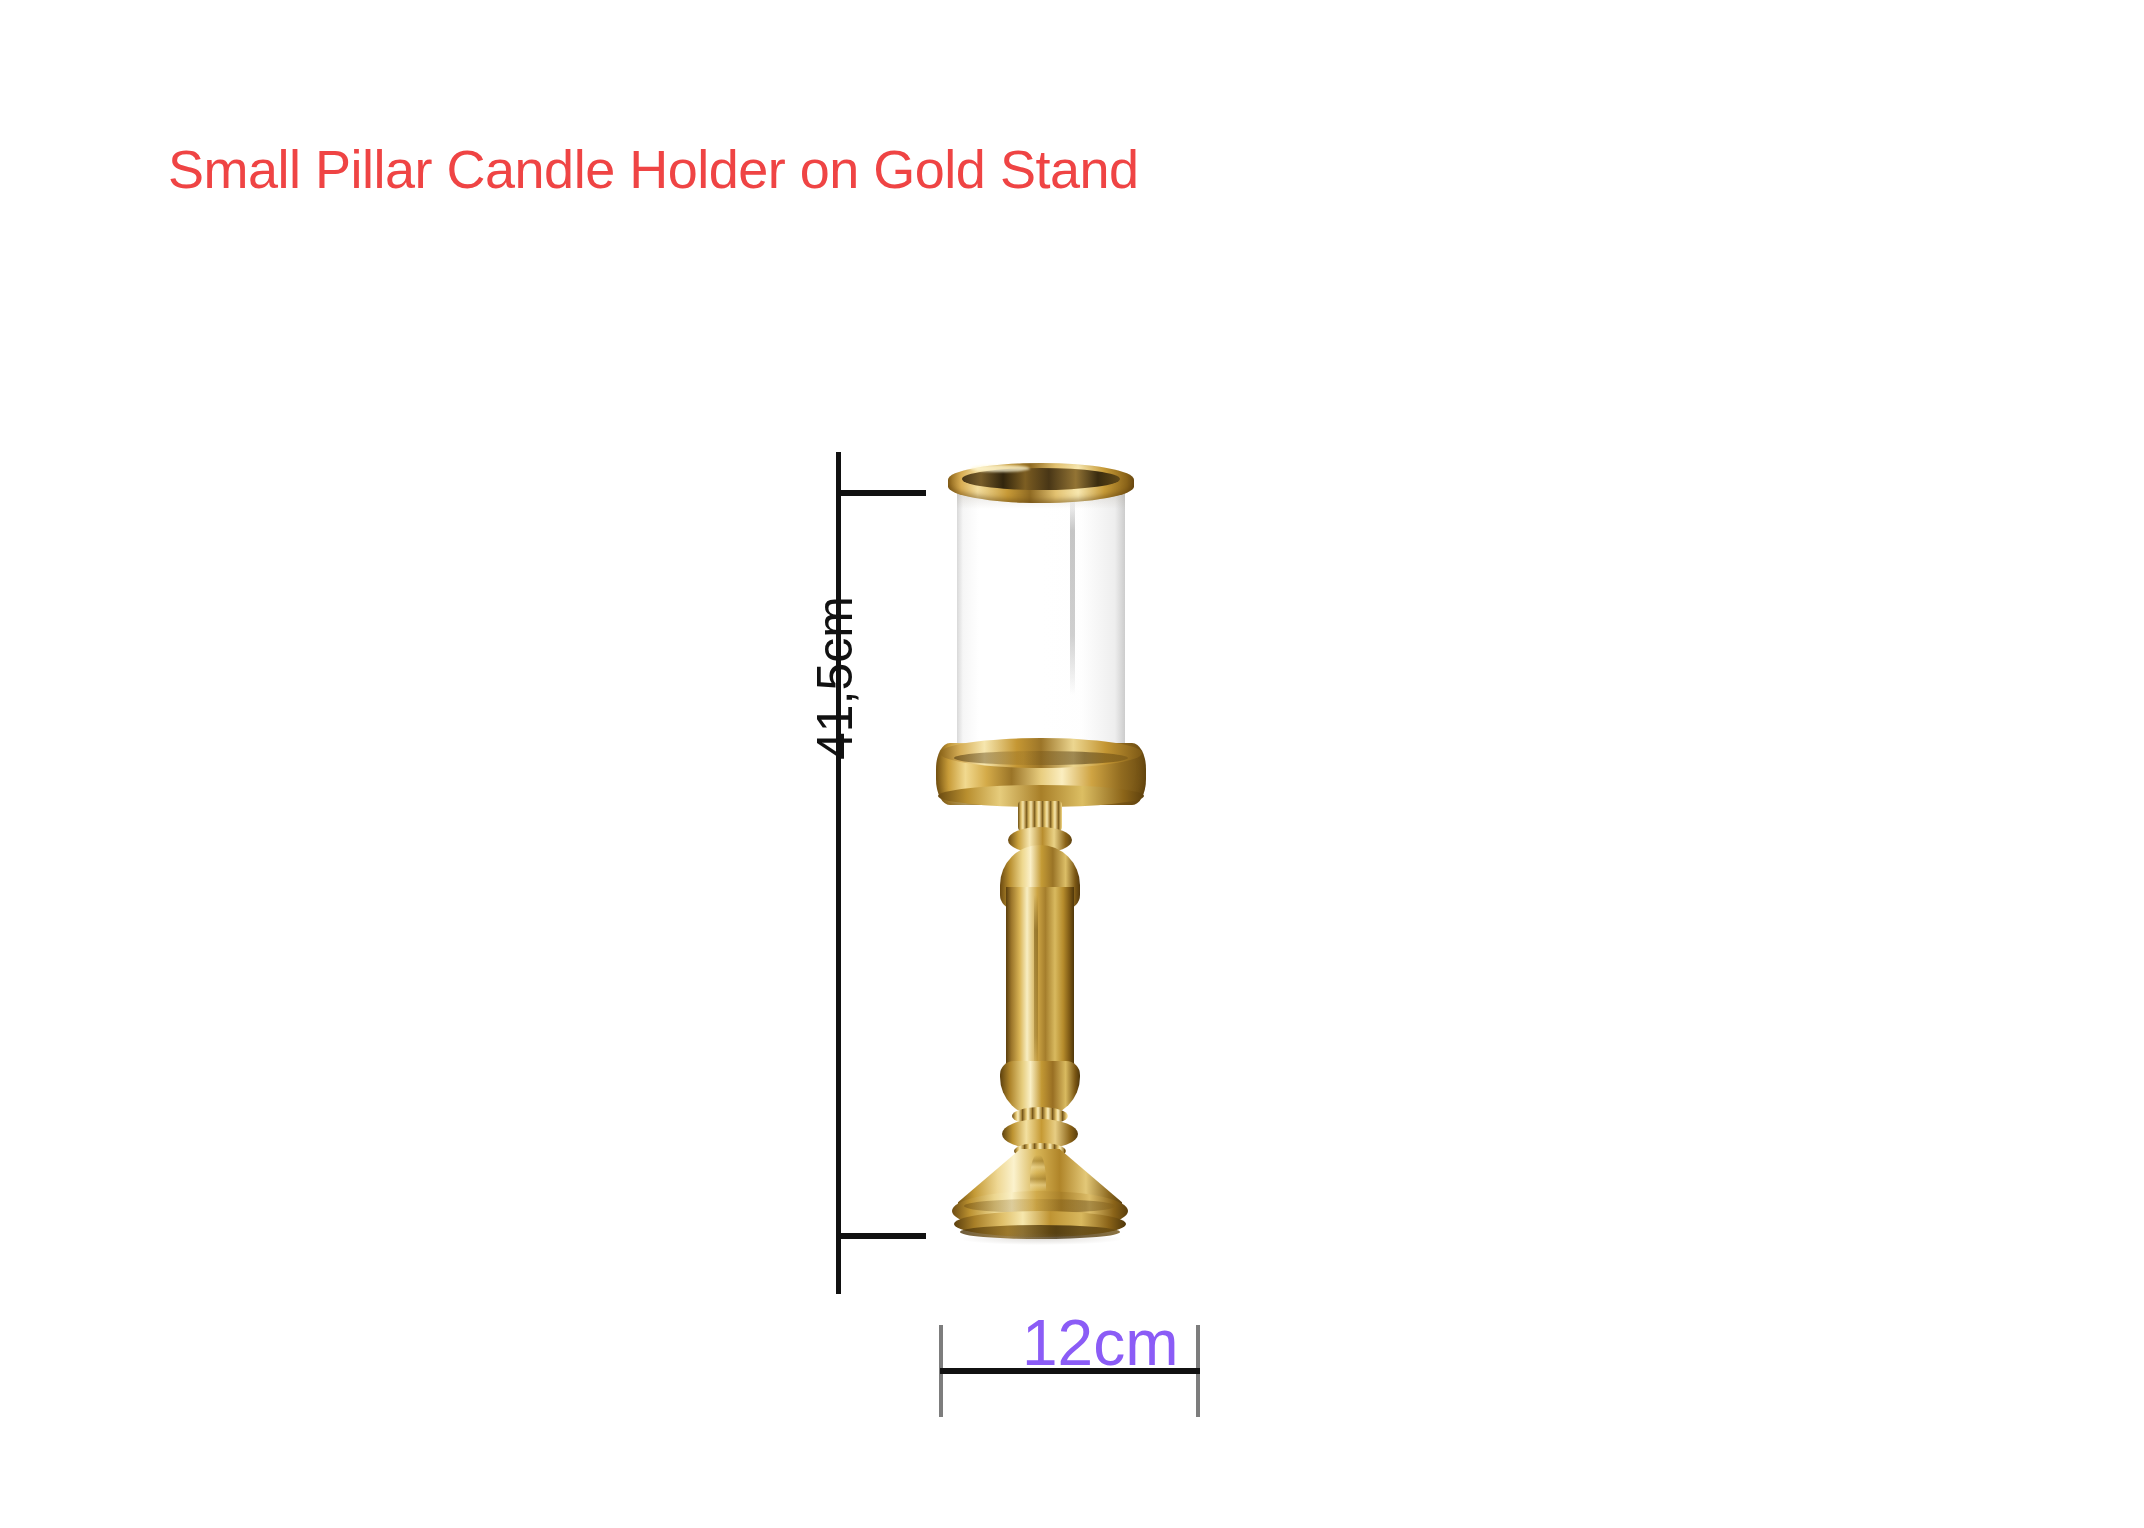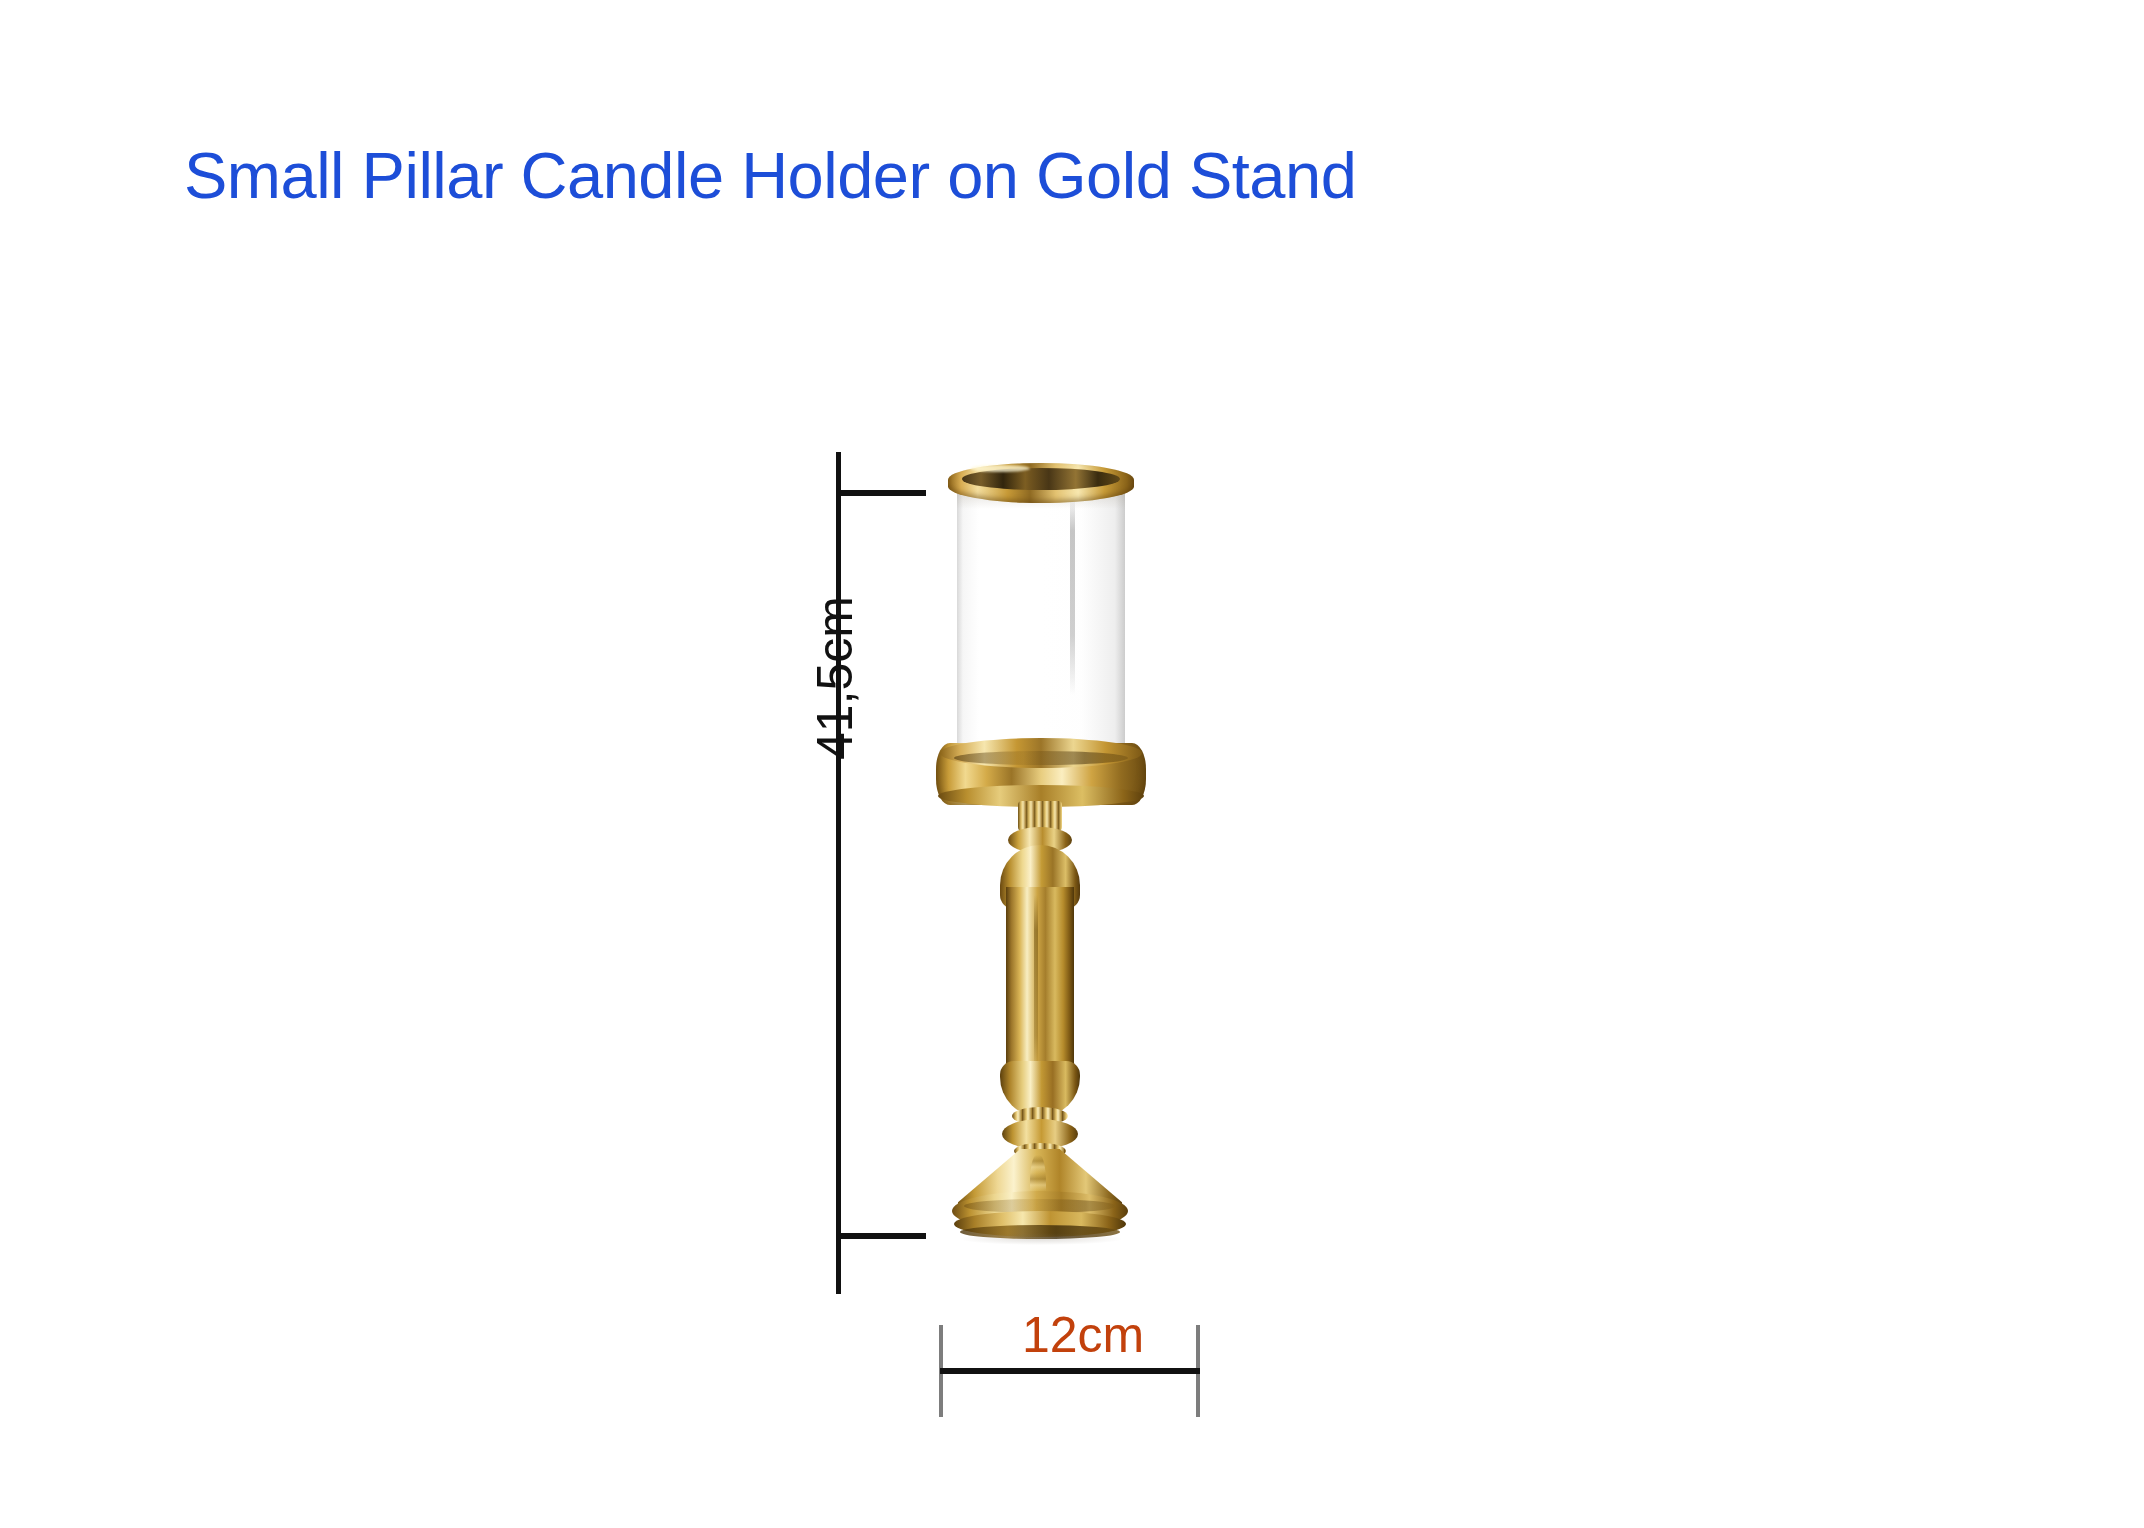--- a/index.html
+++ b/index.html
@@ -16,27 +16,27 @@
     position: relative;
     width: 2144px;
     height: 1528px;
     background: #ffffff;
     overflow: hidden;
   }
 
   
   #product-title {
     position: absolute;
-    left: 184px;
+    left: 168px;
     top: 140px;
-    font-size: 65px;
+    font-size: 54px;
     font-weight: 400;
     letter-spacing: -0.5px;
     line-height: 1.1;
-    color: #1d4ed8;
+    color: #ef4444;
     white-space: nowrap;
     font-family: "Liberation Sans", sans-serif;
   }
 
   
   #height-dimension {
     position: absolute;
     left: 0; top: 0;
     width: 100%; height: 100%;
     pointer-events: none;
@@ -93,22 +93,22 @@
     width: 4px;
     height: 92px;
     background: #7d7d7d;
   }
   .wdim-tick.left  { left: 939px; }
   .wdim-tick.right { left: 1196px; }
   #width-label {
     position: absolute;
     left: 1022px;
     top: 1306px;
-    font-size: 50px;
-    color: #c2410c;
+    font-size: 64px;
+    color: #8b5cf6;
     white-space: nowrap;
   }
 
   
   #product-figure {
     position: absolute;
     left: 930px;
     top: 455px;
     width: 260px;
     height: 790px;

